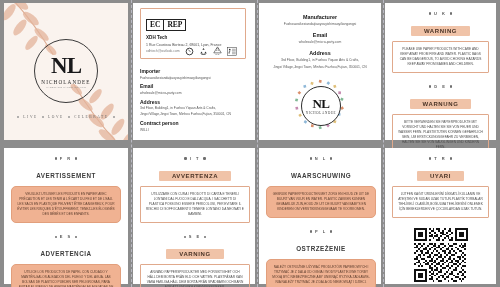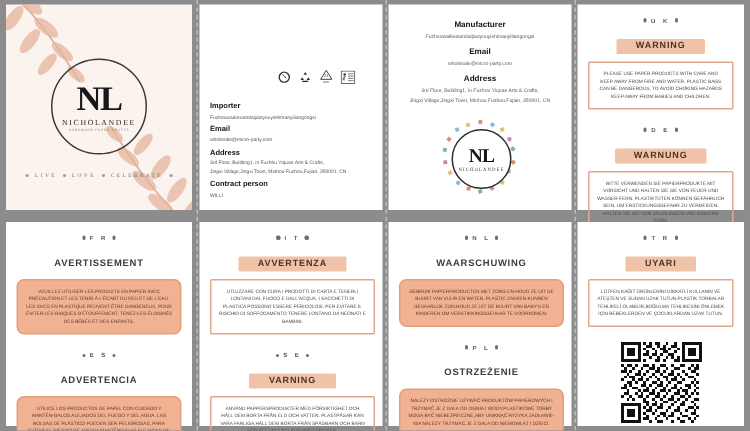--- a/index.html
+++ b/index.html
@@ -152,20 +152,29 @@
         <div class="mono-sub">HANDMADE PAPER CRAFTS</div>
       </div>
       <div class="brand-tag">
         <span class="dot"></span><b>LIVE</b><span class="dot"></span><b>LOVE</b><span class="dot"></span><b>CELEBRATE</b><span class="dot"></span>
       </div>
     </div>
   </div>
 
   <div class="panel p-info">
 
+    <div class="ecrep-box">
+      <div class="ecrep-badge">
+        <span>EC</span>
+        <span>REP</span>
+      </div>
+      <div class="ecrep-name">XDH Tech</div>
+      <div class="ecrep-line">1 Rue Cousteau Borteau 2, 69001, Lyon, France</div>
+      <div class="ecrep-mail">xdhtech@outlook.com</div>
+    </div>
 
     <div class="symbols">
       <svg class="sym" width="9" height="9" viewBox="0 0 24 24">
         <path d="M12 3a9 9 0 0 1 0 18" fill="none" stroke="#2f2f2f" stroke-width="2.4"></path>
         <path d="M12 21a9 9 0 0 1 0-18" fill="none" stroke="#2f2f2f" stroke-width="2.4"></path>
         <path d="M8.5 7.5c3 1 5 3 6 6" fill="none" stroke="#2f2f2f" stroke-width="1.6"></path>
       </svg>
       <svg class="sym" width="9" height="9" viewBox="0 0 24 24">
         <path d="M12 2.5 15 7.5 9 7.5Z" fill="#2f2f2f"></path>
         <path d="M3.5 17 6.5 12 9.8 17Z" fill="#2f2f2f"></path>

